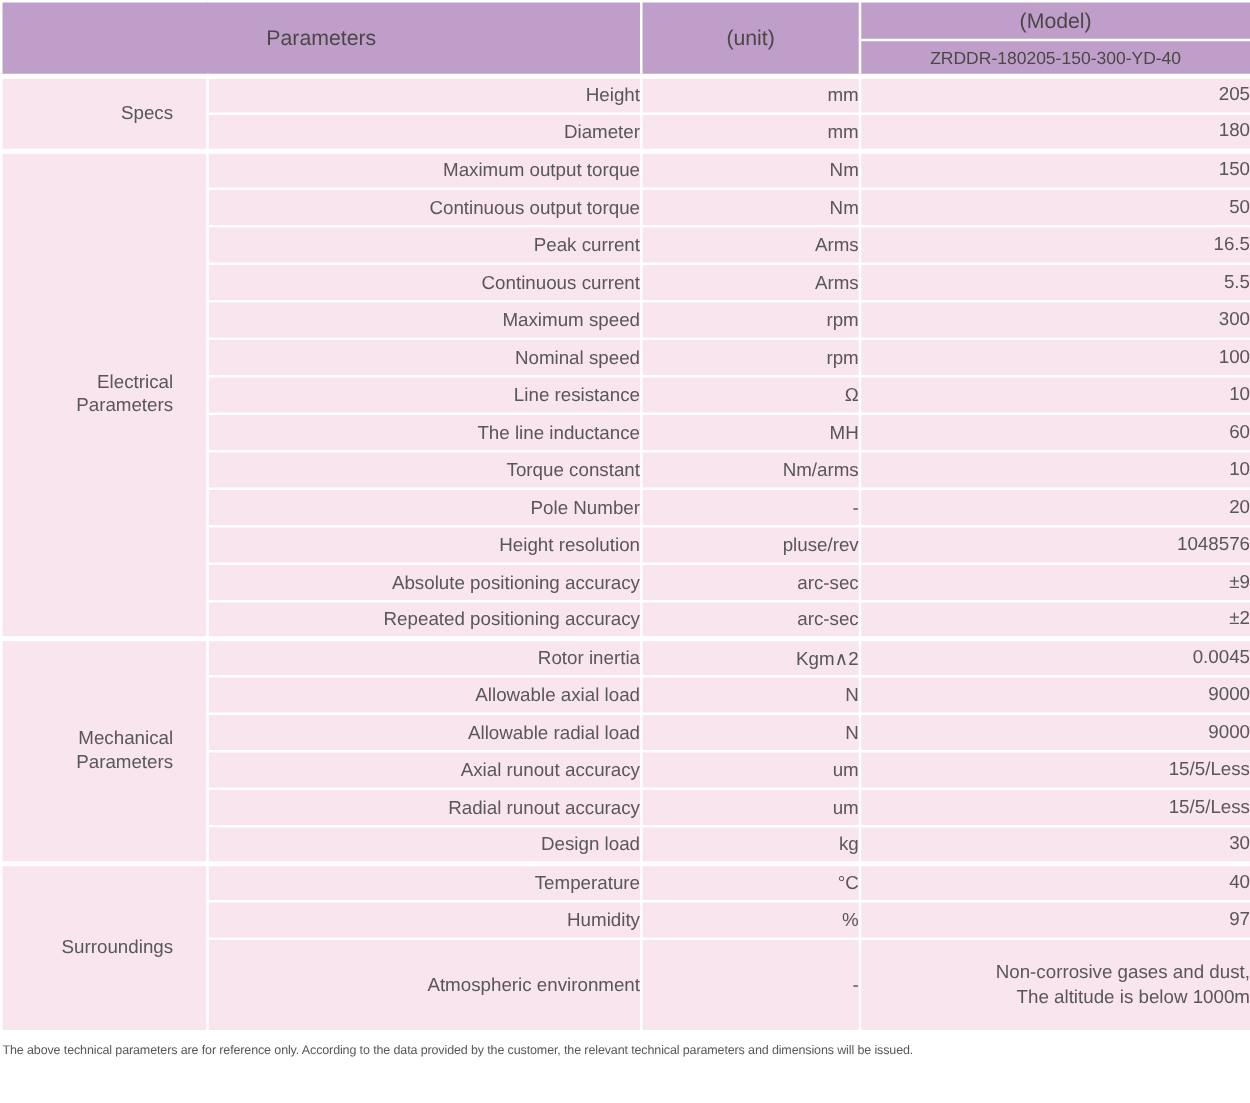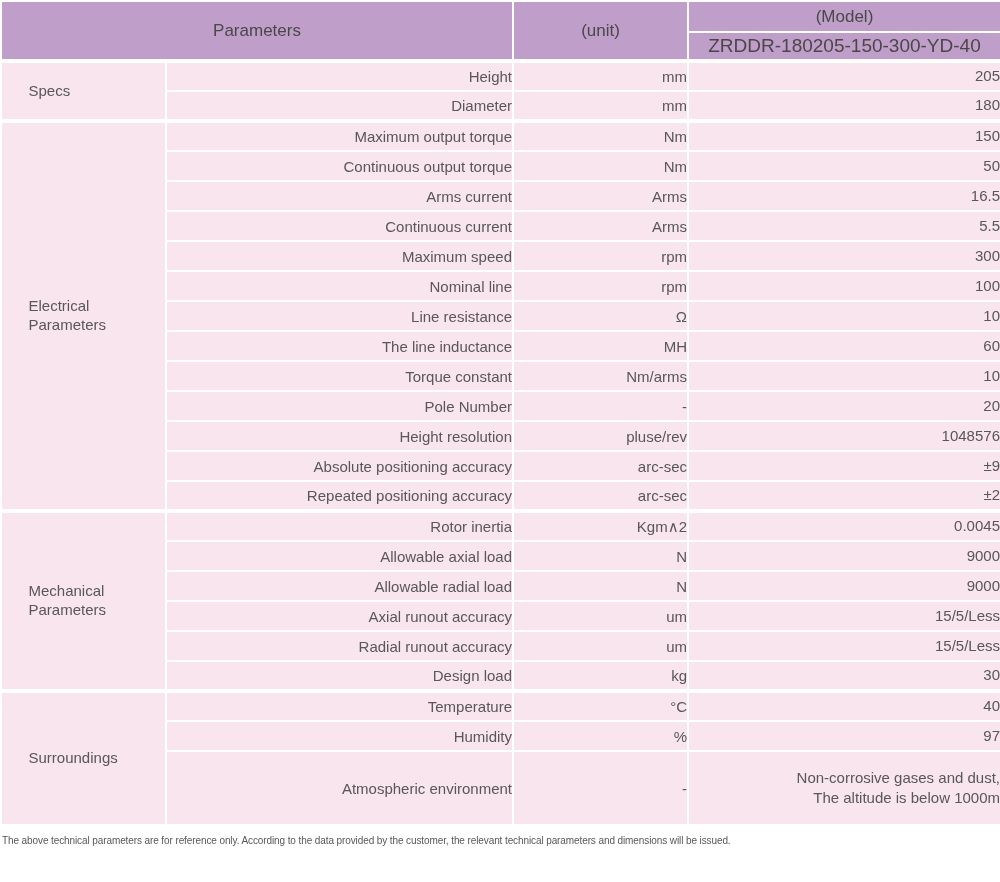--- a/index.html
+++ b/index.html
@@ -30,35 +30,35 @@
     font-weight:normal;
   }
   thead th{
     background:var(--header-bg);
     color:var(--header-text);
     font-size:17px;
     text-align:center;
   }
   thead tr.hrow1{height:31px;}
   thead tr.hrow2{height:29px;}
-  thead th.model-num{font-size:19px;}
+  thead th.model-num{font-size:14px;}
   tbody.section{border-top:4px solid var(--separator);}
   tbody.section td{
     background:var(--row-bg);
     font-size:15px;
   }
   tr.r{height:30px;}
   tr.r-tall{height:74px;}
   td.sec{text-align:center;}
   td.sec .sec-label{
     display:block;
     max-width:110px;
     margin:12px auto;
     line-height:1.25;
-    text-align:left;
+    text-align:right;
   }
   td.param{text-align:right;padding-left:26px;}
   td.unit{text-align:right;}
   td.val{text-align:right;line-height:1.35;}
   .footer-note{
     margin:9px 0 0 2px;
     font-size:10px;
     letter-spacing:-0.1px;
     white-space:nowrap;
     color:var(--body-text);
@@ -109,36 +109,36 @@
       <td class="param">Maximum output torque</td>
       <td class="unit">Nm</td>
       <td class="val">150</td>
     </tr>
     <tr class="r">
       <td class="param">Continuous output torque</td>
       <td class="unit">Nm</td>
       <td class="val">50</td>
     </tr>
     <tr class="r">
-      <td class="param">Arms current</td>
+      <td class="param">Peak current</td>
       <td class="unit">Arms</td>
       <td class="val">16.5</td>
     </tr>
     <tr class="r">
       <td class="param">Continuous current</td>
       <td class="unit">Arms</td>
       <td class="val">5.5</td>
     </tr>
     <tr class="r">
       <td class="param">Maximum speed</td>
       <td class="unit">rpm</td>
       <td class="val">300</td>
     </tr>
     <tr class="r">
-      <td class="param">Nominal line</td>
+      <td class="param">Nominal speed</td>
       <td class="unit">rpm</td>
       <td class="val">100</td>
     </tr>
     <tr class="r">
       <td class="param">Line resistance</td>
       <td class="unit">Ω</td>
       <td class="val">10</td>
     </tr>
     <tr class="r">
       <td class="param">The line inductance</td>

